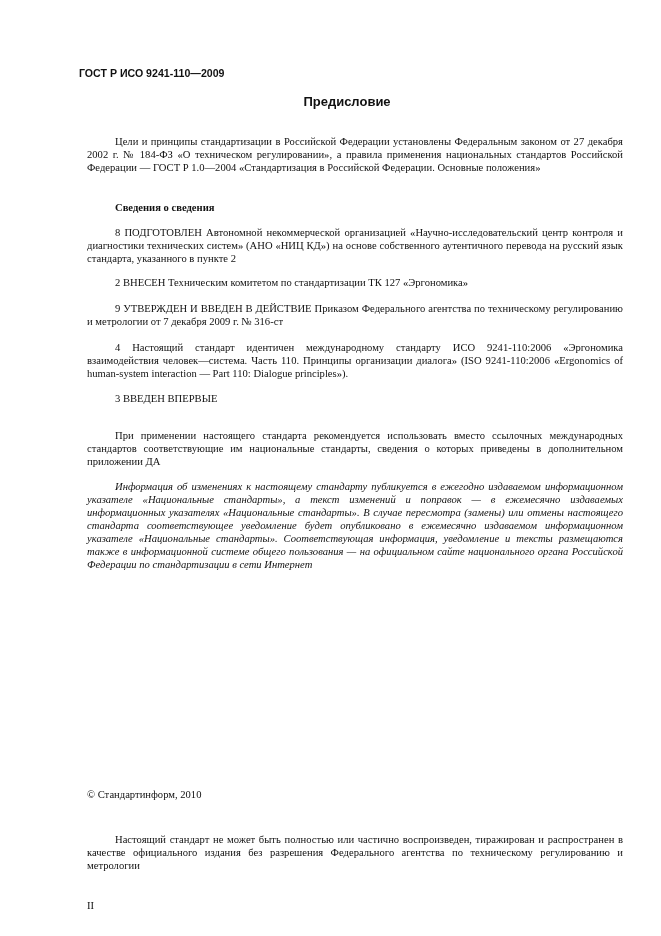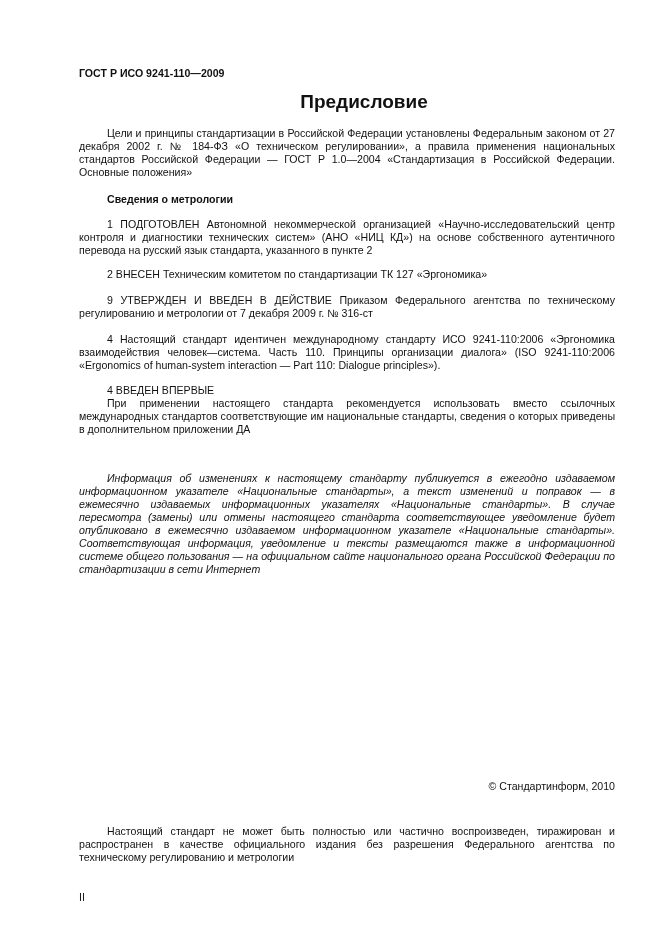--- a/index.html
+++ b/index.html
@@ -2,56 +2,56 @@
 <html><head>
 <meta charset="utf-8">
 <style>
   html, body { margin: 0; padding: 0; background: #ffffff; }
   body { width: 661px; height: 936px; position: relative; overflow: hidden;
          font-family: "Liberation Sans", sans-serif; color: #111; font-size: 10.6px; line-height: 13px; }
   .abs { position: absolute; left: 79px; width: 536px; }
   .just { text-align: justify; }
   .indent { text-indent: 28px; }
   .hdr { top: 67px; font-weight: bold; font-size: 10.6px; }
-  .title { top: 95px; left: 96px; width: 536px; text-align: center; font-weight: bold; font-size: 19px; }
+  .title { top: 95px; left: 79px; width: 536px; text-align: center; font-weight: bold; font-size: 13px; }
   .bold { font-weight: bold; }
   .ital { font-style: italic; }
-  .copy { text-align: right; }
+  .copy { text-align: left; }
   .pagenum { top: 891px; }
-  p { margin: 0; }
+  p { margin: 8px; font-family: Liberation Serif, serif; }
 </style>
 </head>
 <body>
 
 <div class="abs hdr">ГОСТ Р ИСО 9241-110—2009</div>
 
 <div class="abs title">Предисловие</div>
 
 <p class="abs just indent" style="top:127px;">Цели и принципы стандартизации в Российской Федерации установлены Федеральным законом от 27 декабря 2002 г. № 184-ФЗ «О техническом регулировании», а правила применения национальных стандартов Российской Федерации — ГОСТ Р 1.0—2004 «Стандартизация в Российской Федерации. Основные положения»</p>
 
-<p class="abs bold indent" style="top:193px;">Сведения о метрологии</p>
+<p class="abs bold indent" style="top:193px;">Сведения о сведения</p>
 
 <p class="abs just indent" style="top:218px;">
-  <span>1 ПОДГОТОВЛЕН</span><span> Автономной некоммерческой организацией «Научно-исследовательский центр контроля и диагностики технических систем» (АНО «НИЦ КД») на основе собственного аутентичного перевода на русский язык стандарта, указанного в пункте 2</span>
+  <span>8 ПОДГОТОВЛЕН</span><span> Автономной некоммерческой организацией «Научно-исследовательский центр контроля и диагностики технических систем» (АНО «НИЦ КД») на основе собственного аутентичного перевода на русский язык стандарта, указанного в пункте 2</span>
 </p>
 
 <p class="abs just indent" style="top:268px;">
   <span>2 ВНЕСЕН</span><span> Техническим комитетом по стандартизации ТК 127 «Эргономика»</span>
 </p>
 
 <p class="abs just indent" style="top:294px;">
   <span>9 УТВЕРЖДЕН И ВВЕДЕН В ДЕЙСТВИЕ</span><span> Приказом Федерального агентства по техническому регулированию и метрологии от 7 декабря 2009 г. № 316-ст</span>
 </p>
 
 <p class="abs just indent" style="top:333px;">
   <span>4</span><span> Настоящий стандарт идентичен международному стандарту ИСО 9241-110:2006 «Эргономика взаимодействия человек—система. Часть 110. Принципы организации диалога» (ISO 9241-110:2006 «Ergonomics of human-system interaction — Part 110: Dialogue principles»).</span>
 </p>
 
-<p class="abs indent" style="top:384px;">4 ВВЕДЕН ВПЕРВЫЕ</p>
-<p class="abs just indent" style="top:397px;">При применении настоящего стандарта рекомендуется использовать вместо ссылочных международных стандартов соответствующие им национальные стандарты, сведения о которых приведены в дополнительном приложении ДА</p>
+<p class="abs indent" style="top:384px;">3 ВВЕДЕН ВПЕРВЫЕ</p>
+<p class="abs just indent" style="top:421px;">При применении настоящего стандарта рекомендуется использовать вместо ссылочных международных стандартов соответствующие им национальные стандарты, сведения о которых приведены в дополнительном приложении ДА</p>
 
 <p class="abs just indent ital" style="top:472px;">Информация об изменениях к настоящему стандарту публикуется в ежегодно издаваемом информационном указателе «Национальные стандарты», а текст изменений и поправок — в ежемесячно издаваемых информационных указателях «Национальные стандарты». В случае пересмотра (замены) или отмены настоящего стандарта соответствующее уведомление будет опубликовано в ежемесячно издаваемом информационном указателе «Национальные стандарты». Соответствующая информация, уведомление и тексты размещаются также в информационной системе общего пользования — на официальном сайте национального органа Российской Федерации по стандартизации в сети Интернет</p>
 
 <p class="abs copy" style="top:780px;">© Стандартинформ, 2010</p>
 
 <p class="abs just indent" style="top:825px;">Настоящий стандарт не может быть полностью или частично воспроизведен, тиражирован и распространен в качестве официального издания без разрешения Федерального агентства по техническому регулированию и метрологии</p>
 
 <p class="abs pagenum">II</p>
 
 </body></html>

